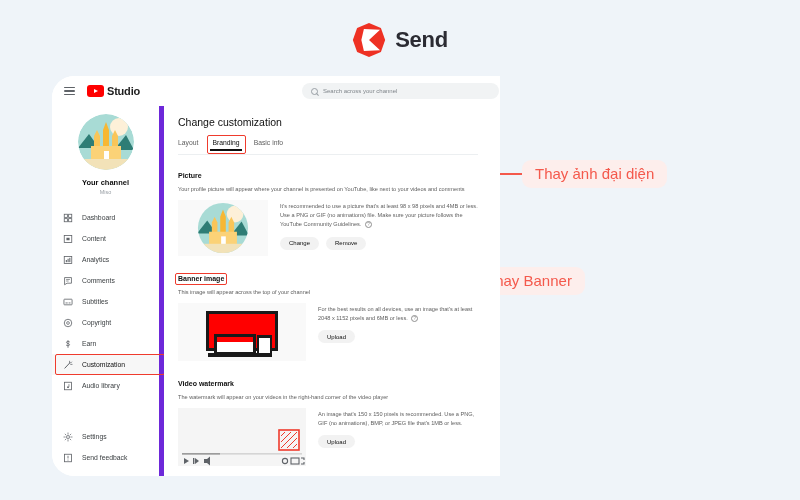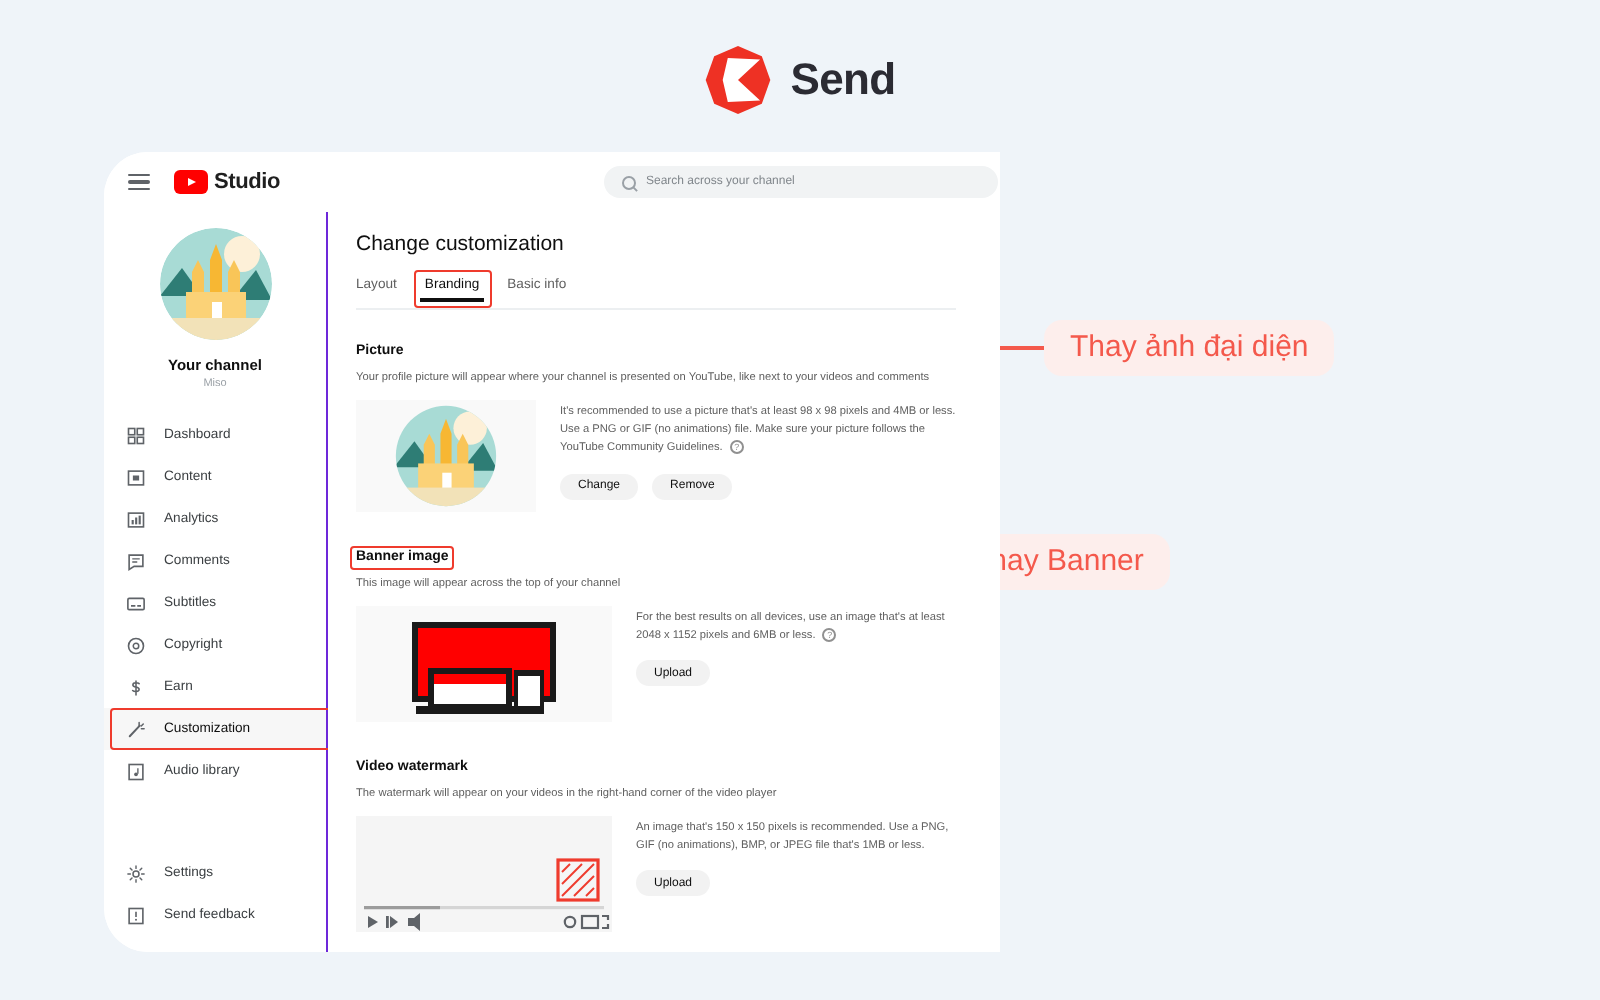--- a/index.html
+++ b/index.html
@@ -78,21 +78,21 @@
 
   
   .studio-body { display:flex; height:370px; position:relative; z-index:2; }
 
   
   .sidebar {
     width:112px; flex:none;
     background:#fff;
     padding-top:8px;
     position:relative;
-    border-right:1px solid #6d28d9;
+    border-right:5px solid #6d28d9;
   }
   .avatar {
     width:56px;height:56px;border-radius:50%;
     margin:0 auto; overflow:hidden; display:block;
   }
   .ch-name { text-align:center; font-size:7.5px; font-weight:bold; color:#0f0f0f; margin-top:8px; }
   .ch-handle { text-align:center; font-size:5.5px; color:#9aa0a6; margin-top:2px; }
 
   .nav { margin-top:12px; }
   .nav-item {

